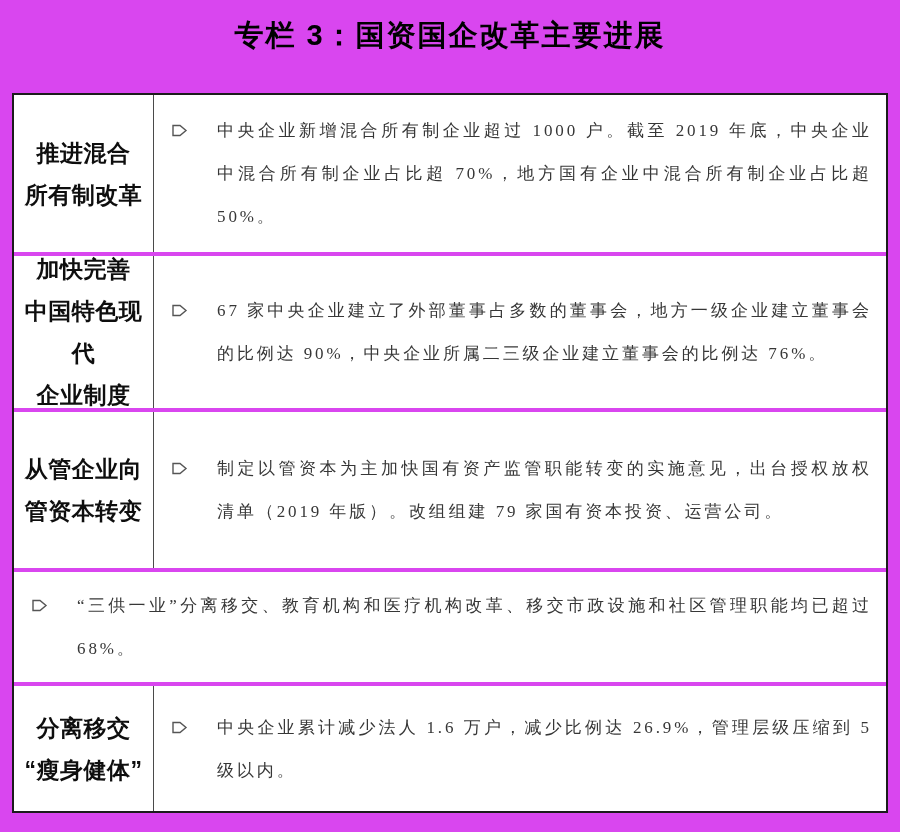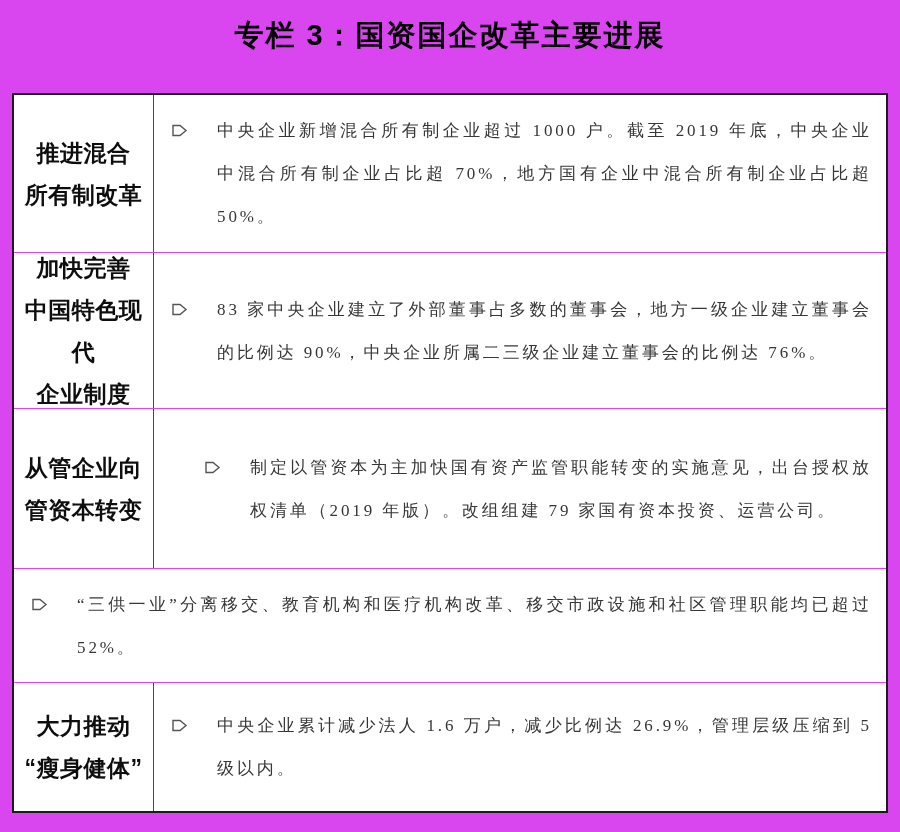--- a/index.html
+++ b/index.html
@@ -33,27 +33,27 @@
     position: absolute;
     left: 12px;
     top: 93px;
     width: 876px;
     border: 2px solid #1c1c1c;
     box-sizing: border-box;
     background: #ffffff;
   }
   .row {
     display: flex;
-    border-top: 1px solid #d946ef;
+    border-top: 4px solid #d946ef;
     box-sizing: border-box;
   }
   .row:first-child { border-top: none; }
   .row:nth-child(1) { height: 157px; }
   .row:nth-child(2) { height: 156px; }
-  .row:nth-child(3) { height: 160px; gap: 33px; }
+  .row:nth-child(3) { height: 160px; }
   .row:nth-child(4) { height: 114px; }
   .row:nth-child(5) { height: 129px; }
   .cell-label {
     width: 140px;
     flex-shrink: 0;
     border-right: 1px solid #4a4a4a;
     box-sizing: border-box;
     display: flex;
     align-items: center;
     justify-content: center;
@@ -122,21 +122,21 @@
       <div class="cell-label">加快完善
 中国特色现代
 企业制度</div>
       <div class="cell-content">
         <div class="entry">
           <span class="bullet">
             <svg width="19" height="19" viewBox="0 0 19 19">
                 <polygon points="3,4.5 10,4.5 16,9.5 10,14.5 3,14.5" fill="#ffffff" stroke="#555555" stroke-width="1.4"></polygon>
               </svg>
           </span>
-          <span class="entry-text">83 家中央企业建立了外部董事占多数的董事会，地方一级企业建立董事会的比例达 90%，中央企业所属二三级企业建立董事会的比例达 76%。</span>
+          <span class="entry-text">67 家中央企业建立了外部董事占多数的董事会，地方一级企业建立董事会的比例达 90%，中央企业所属二三级企业建立董事会的比例达 76%。</span>
         </div>
       </div>
     </div>
 
     <div class="row">
       <div class="cell-label">从管企业向
 管资本转变</div>
       <div class="cell-content">
         <div class="entry">
           <span class="bullet">
@@ -150,27 +150,27 @@
     </div>
 
     <div class="row">
       <div class="cell-content">
         <div class="entry">
           <span class="bullet">
             <svg width="19" height="19" viewBox="0 0 19 19">
                 <polygon points="3,4.5 10,4.5 16,9.5 10,14.5 3,14.5" fill="#ffffff" stroke="#555555" stroke-width="1.4"></polygon>
               </svg>
           </span>
-          <span class="entry-text">“三供一业”分离移交、教育机构和医疗机构改革、移交市政设施和社区管理职能均已超过 52%。</span>
+          <span class="entry-text">“三供一业”分离移交、教育机构和医疗机构改革、移交市政设施和社区管理职能均已超过 68%。</span>
         </div>
       </div>
     </div>
 
     <div class="row">
-      <div class="cell-label">大力推动
+      <div class="cell-label">分离移交
 “瘦身健体”</div>
       <div class="cell-content">
         <div class="entry">
           <span class="bullet">
             <svg width="19" height="19" viewBox="0 0 19 19">
                 <polygon points="3,4.5 10,4.5 16,9.5 10,14.5 3,14.5" fill="#ffffff" stroke="#555555" stroke-width="1.4"></polygon>
               </svg>
           </span>
           <span class="entry-text">中央企业累计减少法人 1.6 万户，减少比例达 26.9%，管理层级压缩到 5 级以内。</span>
         </div>

